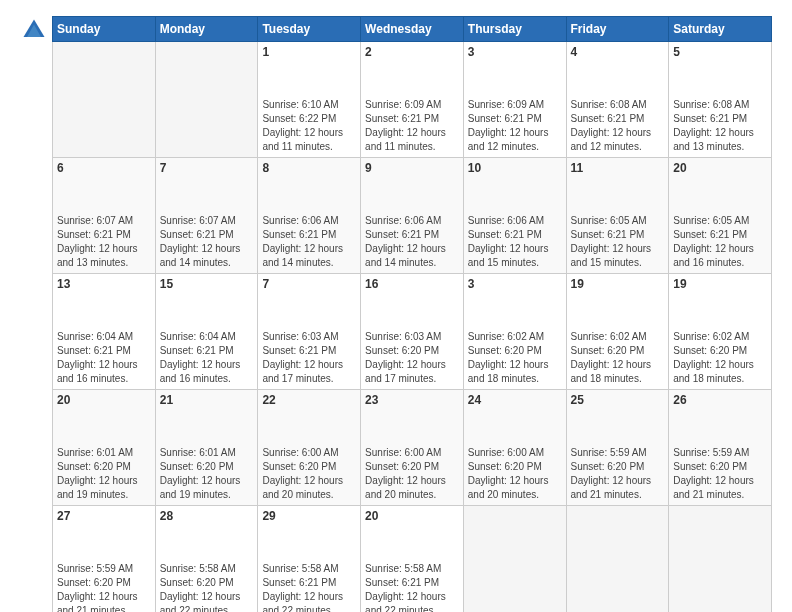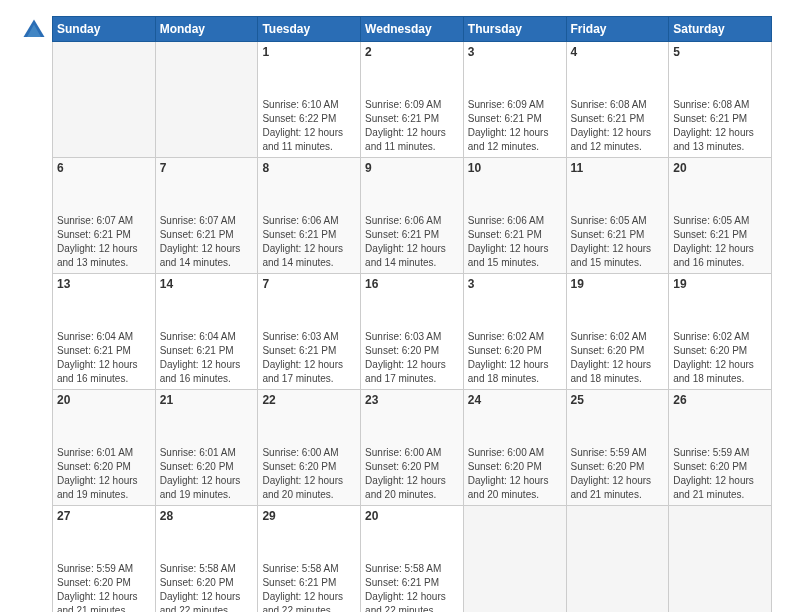--- a/index.html
+++ b/index.html
@@ -236,21 +236,21 @@
         </tr>
         <tr>
           <td>
             <span class="day-num">13</span>
             <div class="day-info" style="white-space: pre-line;">Sunrise: 6:04 AM
 Sunset: 6:21 PM
 Daylight: 12 hours
 and 16 minutes.</div>
           </td>
           <td>
-            <span class="day-num">14</span>
+            <span class="day-num">15</span>
             <div class="day-info" style="white-space: pre-line;">Sunrise: 6:04 AM
 Sunset: 6:21 PM
 Daylight: 12 hours
 and 16 minutes.</div>
           </td>
           <td>
             <span class="day-num">7</span>
             <div class="day-info" style="white-space: pre-line;">Sunrise: 6:03 AM
 Sunset: 6:21 PM
 Daylight: 12 hours

